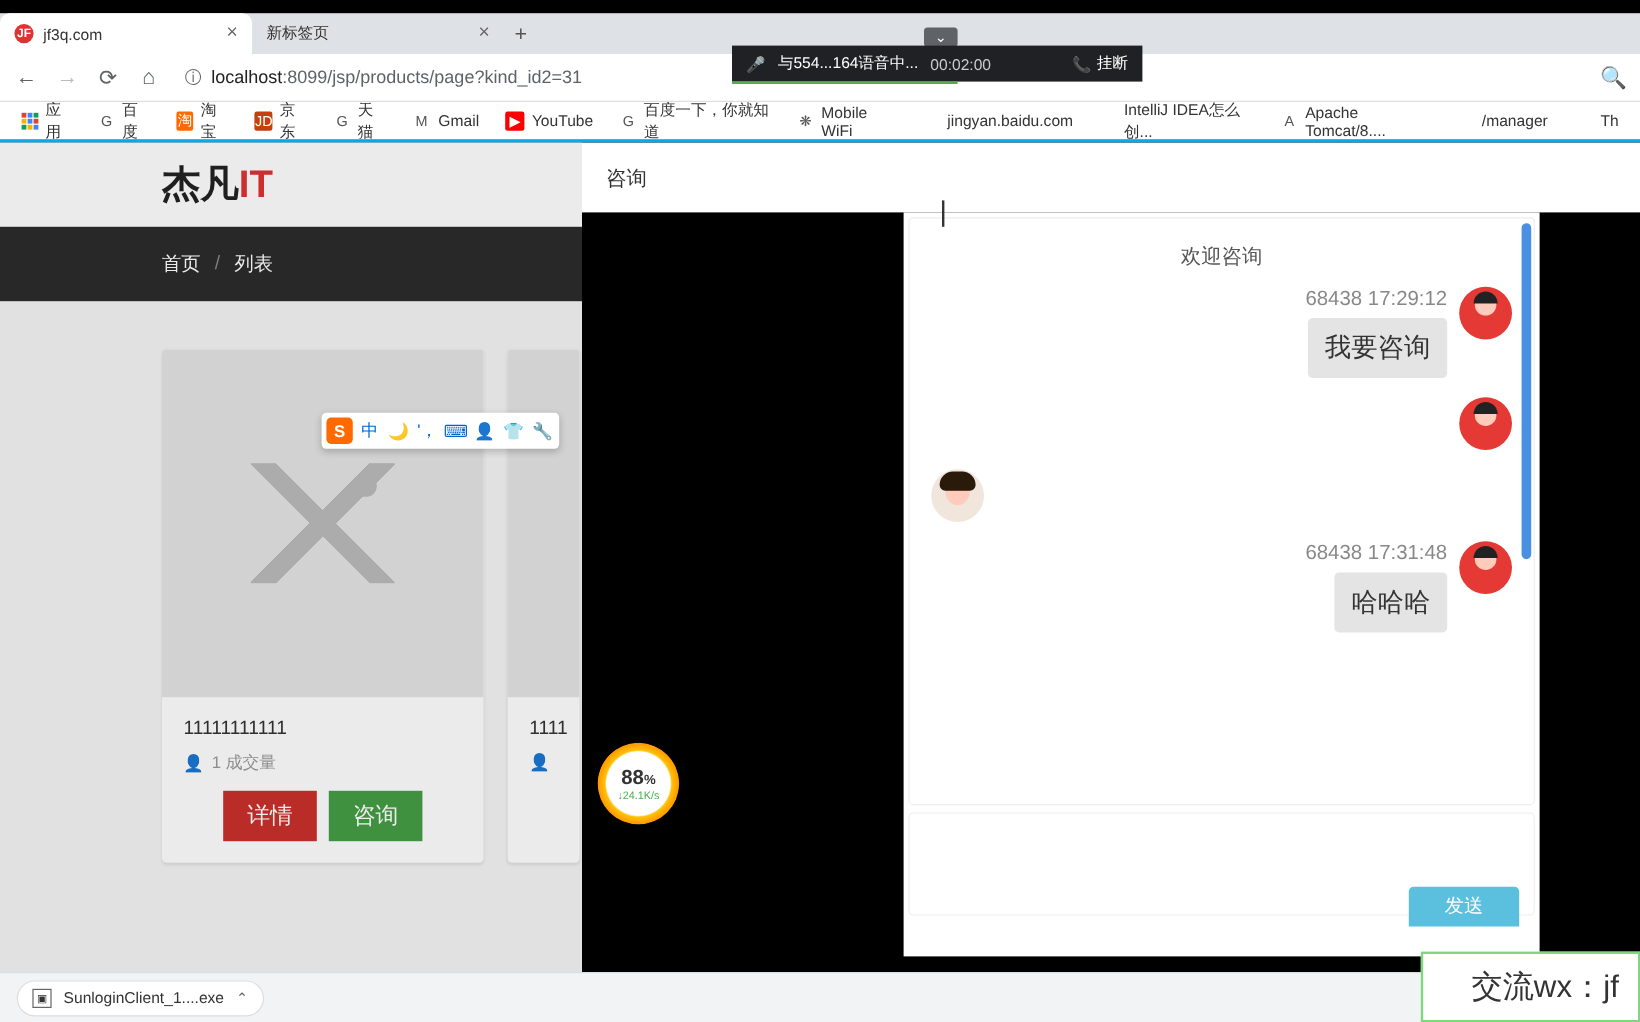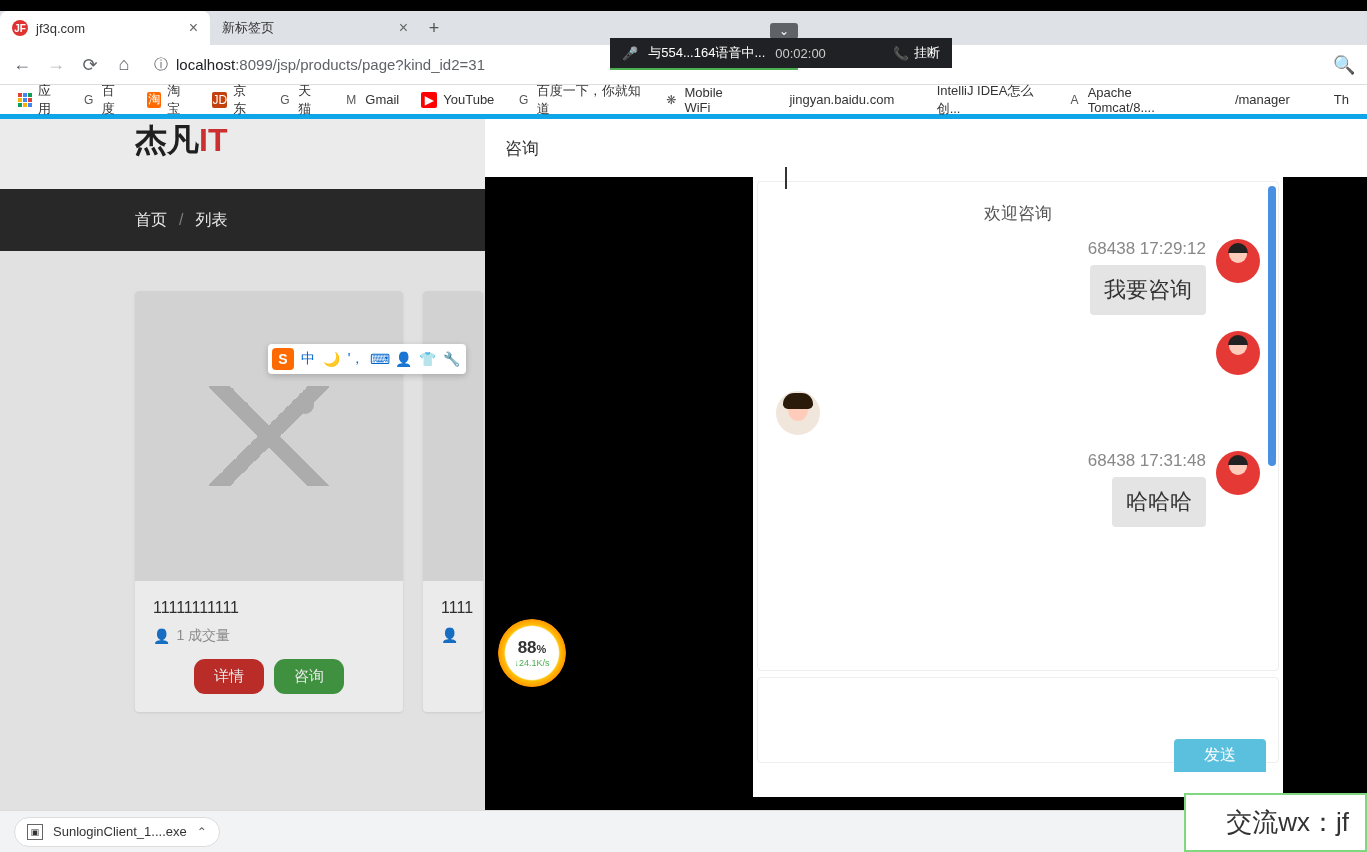--- a/index.html
+++ b/index.html
@@ -22,52 +22,52 @@
 .addr-bar { background: #fff; height: 40px; display: flex; align-items: center; padding: 0 8px; gap: 6px; border-bottom: 1px solid #ddd; }
 .nav-btn { width: 28px; height: 28px; display: flex; align-items: center; justify-content: center; color: #5f6368; font-size: 18px; cursor: pointer; }
 .nav-btn.disabled { color: #bbb; }
 .url-box { flex: 1; display: flex; align-items: center; gap: 8px; padding: 0 10px; height: 30px; border-radius: 15px; background: #f1f3f4; }
 .url-box.flat { background: transparent; }
 .url-icon { color: #5f6368; font-size: 14px; }
 .url-text { font-size: 15px; color: #202124; }
 .url-host { color: #202124; }
 .url-path { color: #5f6368; }
 
-.bookmark-bar { background: #fff; height: 34px; display: flex; align-items: center; padding: 0 10px; gap: 6px; border-bottom: 5px solid #0ea5e9; }
+.bookmark-bar { background: #fff; height: 34px; display: flex; align-items: center; padding: 0 10px; gap: 6px; border-bottom: 3px solid #0ea5e9; }
 .bm-item { display: flex; align-items: center; gap: 6px; padding: 4px 8px; font-size: 13px; color: #333; cursor: pointer; border-radius: 4px; }
 .bm-icon { width: 16px; height: 16px; display: flex; align-items: center; justify-content: center; font-size: 12px; border-radius: 2px; }
 .apps-icon { display: grid; grid-template-columns: repeat(3,4px); grid-template-rows: repeat(3,4px); gap: 1px; }
 .apps-icon span { background: #db4437; } .apps-icon span:nth-child(2){background:#4285f4;} .apps-icon span:nth-child(3){background:#0f9d58;} .apps-icon span:nth-child(4){background:#f4b400;} .apps-icon span:nth-child(5){background:#4285f4;} .apps-icon span:nth-child(6){background:#db4437;} .apps-icon span:nth-child(7){background:#0f9d58;} .apps-icon span:nth-child(8){background:#f4b400;} .apps-icon span:nth-child(9){background:#4285f4;}
 
 
 .call-overlay { position: absolute; top: 38px; left: 610px; width: 342px; height: 30px; background: #202124; color: #fff; display: flex; align-items: center; padding: 0 12px; gap: 10px; font-size: 13px; z-index: 50; }
 .call-mic { color: #4caf50; }
 .call-time { color: #ccc; }
 .call-hangup { margin-left: auto; display: flex; align-items: center; gap: 4px; cursor: pointer; }
 .call-progress { position: absolute; bottom: -2px; left: 0; width: 55%; height: 2px; background: #4caf50; }
 
 
 .page-area { position: relative; background: #000; height: 738px; }
 .site-bg { position: absolute; left: 0; top: 0; width: 485px; height: 100%; background: #f5f5f5; filter: brightness(0.92); }
-.site-header { background: #fff; height: 70px; display: flex; padding-left: 135px; }
+.site-header { background: #fff; height: 70px; display: flex; align-items: center; padding-left: 135px; }
 .site-logo { font-size: 32px; font-weight: bold; color: #222; }
 .site-logo-accent { color: #d33; }
 .breadcrumb-bar { background: #2b2b2b; height: 62px; display: flex; align-items: center; padding-left: 135px; gap: 12px; color: #fff; font-size: 16px; }
 .breadcrumb-sep { color: #888; }
 .product-grid { padding: 40px 0 0 135px; display: flex; gap: 20px; }
 .product-card { width: 268px; background: #fff; border-radius: 4px; overflow: hidden; box-shadow: 0 1px 3px rgba(0,0,0,.1); }
 .product-img { height: 290px; background: #e4e4e4; display: flex; align-items: center; justify-content: center; position: relative; }
 .img-placeholder { width: 120px; height: 100px; position: relative; }
 .img-placeholder::before { content: ''; position: absolute; width: 100%; height: 100%; background: linear-gradient(135deg, transparent 45%, #bbb 45%, #bbb 55%, transparent 55%), linear-gradient(45deg, transparent 45%, #bbb 45%, #bbb 55%, transparent 55%); }
 .img-placeholder::after { content: ''; position: absolute; top: 10px; right: 15px; width: 18px; height: 18px; background: #bbb; border-radius: 50%; }
 .product-info { padding: 18px; }
 .product-title { font-size: 16px; color: #333; margin-bottom: 10px; }
 .product-meta { display: flex; align-items: center; gap: 6px; color: #999; font-size: 14px; margin-bottom: 14px; }
 .product-btns { display: flex; gap: 10px; justify-content: center; }
-.btn { padding: 8px 20px; border-radius: 11px; color: #fff; font-size: 15px; cursor: pointer; border: none; }
+.btn { padding: 8px 20px; border-radius: 0; color: #fff; font-size: 19px; cursor: pointer; border: none; }
 .btn-detail { background: #c9302c; }
 .btn-consult { background: #449d44; }
 
 
 .ime-bar { position: absolute; top: 225px; left: 268px; background: #fff; border-radius: 4px; box-shadow: 0 2px 6px rgba(0,0,0,.2); display: flex; align-items: center; padding: 4px; gap: 4px; z-index: 30; }
 .ime-logo { width: 22px; height: 22px; background: #ff6a00; color: #fff; border-radius: 4px; display: flex; align-items: center; justify-content: center; font-weight: bold; font-size: 14px; }
 .ime-icon { width: 20px; height: 20px; display: flex; align-items: center; justify-content: center; color: #0066cc; font-size: 14px; }
 
 
 .speed-badge { position: absolute; top: 500px; left: 498px; width: 68px; height: 68px; border-radius: 50%; background: radial-gradient(circle, #fff 55%, #ffc107 58%, #ff9800 70%, transparent 72%); display: flex; flex-direction: column; align-items: center; justify-content: center; z-index: 30; box-shadow: 0 2px 8px rgba(0,0,0,.3); }

